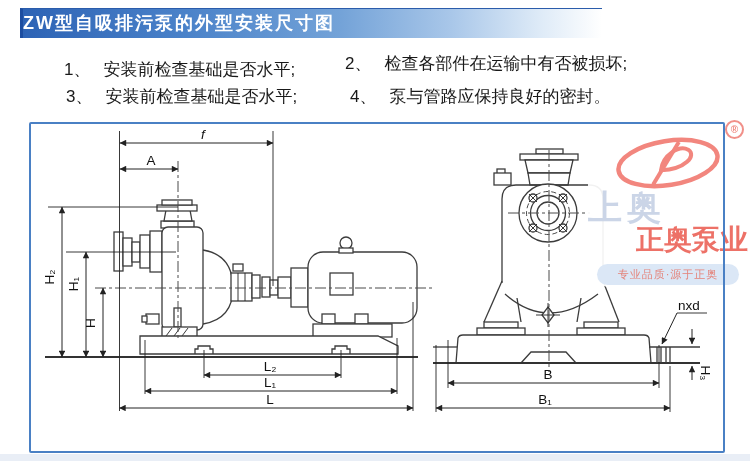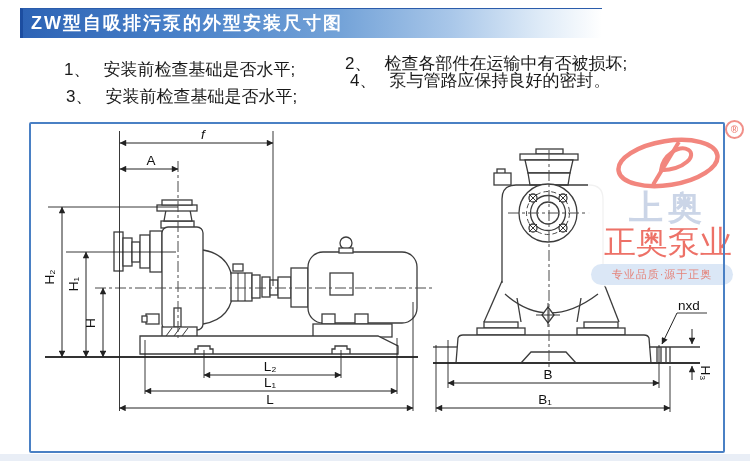--- a/index.html
+++ b/index.html
@@ -2,35 +2,35 @@
 <html><head>
 <meta charset="utf-8">
 <style>
   html,body{margin:0;padding:0}
   body{width:750px;height:461px;position:relative;background:#fff;
        font-family:"Liberation Sans","DejaVu Sans",sans-serif;overflow:hidden}
   .abs{position:absolute}
   .title-bar{left:20px;top:8px;width:582px;height:30px;box-sizing:border-box;
     background:linear-gradient(90deg,#2d63b5 0%,#4a82c9 28%,#74a3d8 55%,#a9c7e9 74%,#ddeaf7 89%,rgba(255,255,255,0) 100%);
     border-left:3px solid #1c4da0;border-top:1px solid #2b5cab;
-    color:#fff;font-size:18px;font-weight:bold;letter-spacing:2px;line-height:28px;padding-left:8px}
+    color:#fff;font-size:18px;font-weight:bold;letter-spacing:2px;line-height:28px;padding-left:0}
   .note{font-size:17px;color:#191919;font-weight:400;white-space:nowrap}
   .note .nn{margin-right:13px}
-  .n1{left:64px;top:58px}.n2{left:345px;top:52px}.n3{left:66px;top:85px}.n4{left:350px;top:69px}
+  .n1{left:64px;top:58px}.n2{left:345px;top:52px}.n3{left:66px;top:85px}.n4{left:350px;top:85px}
   .dwg{left:0;top:0;z-index:1}
   .wm{left:588px;top:124px;width:160px;height:164px;background:rgba(255,255,255,.93);
       border-radius:26px;z-index:2}
   .reg{position:absolute;right:4px;top:-4px;width:15px;height:15px;border:2px solid #f19089;
        border-radius:50%;color:#ef8980;font-size:10px;line-height:15px;text-align:center;font-weight:bold}
   .wm-logo{position:absolute;left:24px;top:12px}
-  .wm-top{position:absolute;top:61px;width:100%;text-align:center;font-size:34px;font-weight:bold;
+  .wm-top{position:absolute;top:61px;width:100%;font-size:34px;font-weight:bold;
           color:#cbd5e7;letter-spacing:5px}
-  .wm-main{position:absolute;top:97px;width:100%;text-align:center;font-size:32px;font-weight:normal;
+  .wm-main{position:absolute;top:97px;width:100%;text-align:right;font-size:28px;font-weight:bold;
            color:#ec655b;letter-spacing:0;opacity:.92}
-  .wm-strip{position:absolute;left:3px;top:140px;width:142px;height:21px;background:#dbe7f6;
+  .wm-strip{position:absolute;left:9px;top:140px;width:142px;height:21px;background:#dbe7f6;
             border-radius:11px;text-align:center;font-size:11px;line-height:21px;color:#e4837a;letter-spacing:1px}
   .frame{left:29px;top:122px;width:696px;height:331px;border:2px solid #4a80c4;box-sizing:border-box;
          z-index:3;pointer-events:none;border-radius:2px}
   .strip{left:0;top:454px;width:750px;height:7px;background:#e9eef6}
   
   .dr{fill:#fff;stroke:#3c3c3c;stroke-width:1.3}
   .ln{fill:none;stroke:#3c3c3c;stroke-width:1.3}
   .cl{stroke:#4a4a4a;stroke-width:1;stroke-dasharray:11 3 3 3;fill:none}
   .cl2{stroke:#4a4a4a;stroke-width:1;stroke-dasharray:5 3;fill:none}
   .dim{stroke:#222;stroke-width:1;fill:none}

